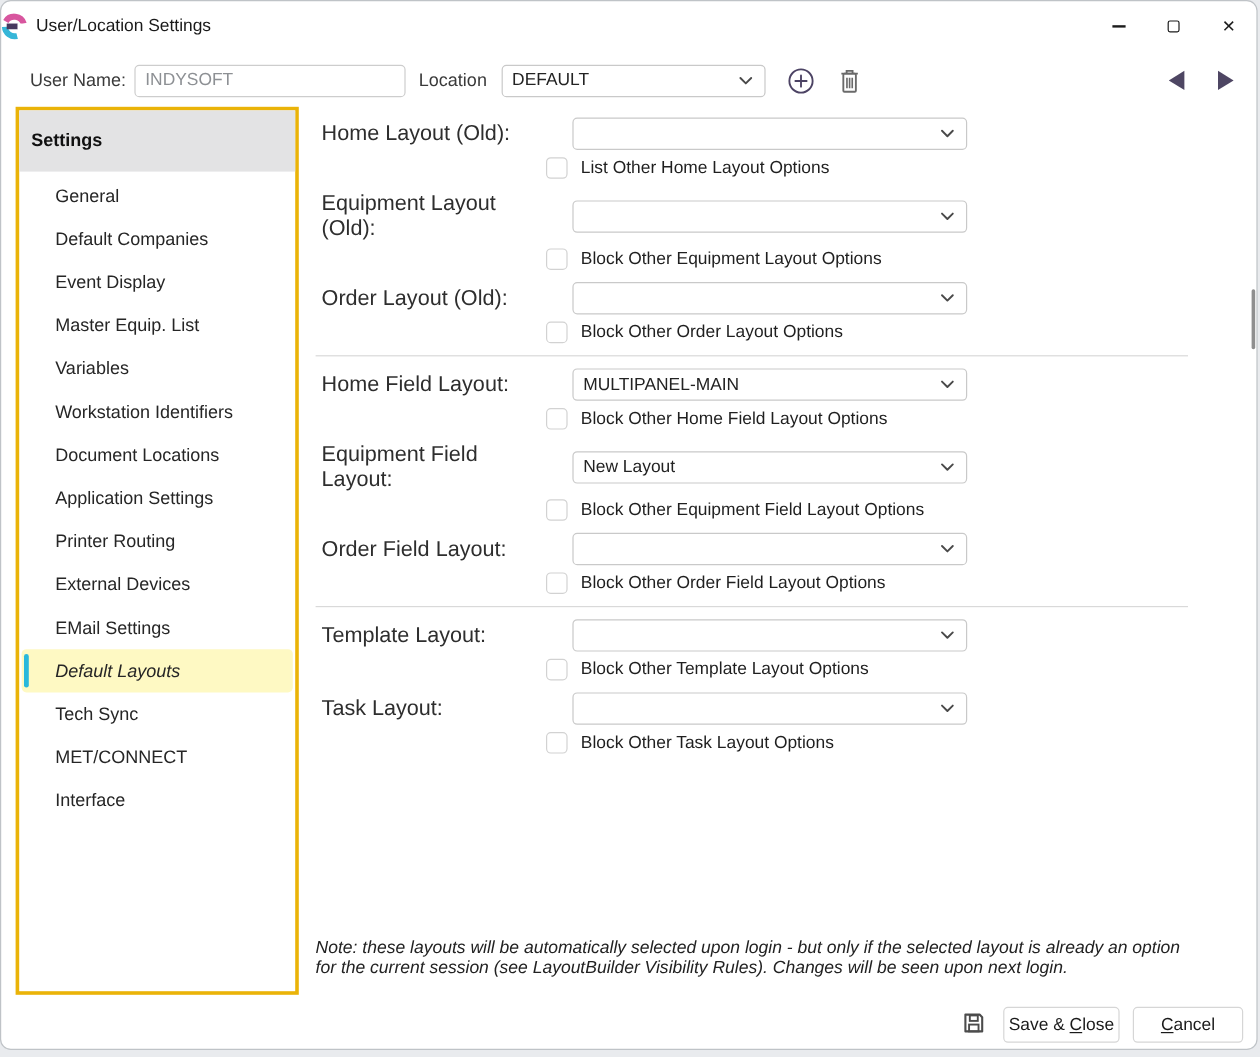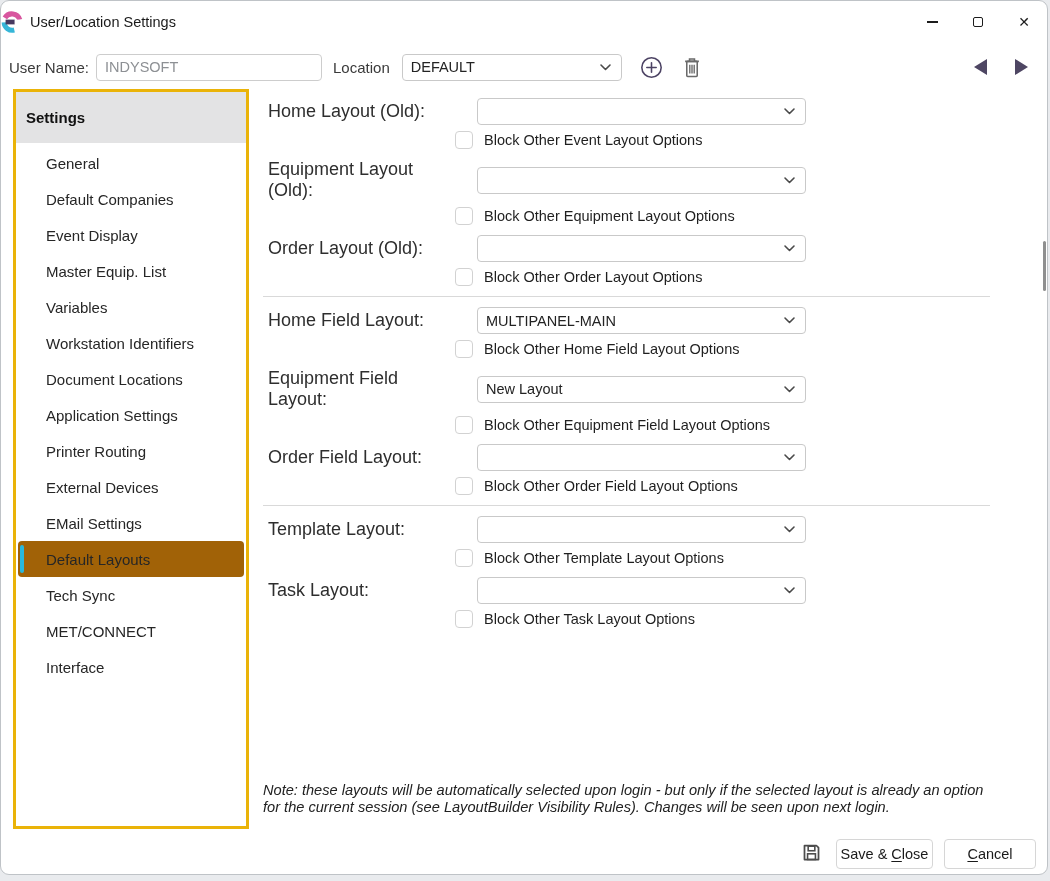--- a/index.html
+++ b/index.html
@@ -21,21 +21,21 @@
   .titlebar { height: 42px; display: flex; align-items: center; padding-left: 0; }
   .logo { width: 22px; height: 22px; margin-right: 7px; flex: 0 0 auto; }
   .title { font-size: 14.5px; color: #191919; }
   .win-controls { margin-left: auto; display: flex; height: 100%; }
   .ctrl { width: 46px; height: 100%; display: flex; align-items: center; justify-content: center; }
   .min-glyph { width: 11px; height: 1.4px; background: #1c1c1c; }
   .max-glyph { width: 10px; height: 10px; border: 1.4px solid #1c1c1c; border-radius: 2px; }
   .close-glyph { font-size: 14px; color: #1c1c1c; line-height: 1; }
   
   .toolbar { position: absolute; left: 0; top: 44px; width: 100%; height: 44px;
-             display: flex; align-items: center; padding-left: 8px; }
+             display: flex; align-items: center; padding-left: 24px; }
   .tb-label { font-size: 15px; color: #3a3a3a; }
   .tb-input {
     width: 226px; height: 27px; margin-left: 7px;
     border: 1px solid #cdcdcd; border-radius: 4px;
     padding: 0 8px; font-size: 14.5px; color: #8d9094;
     font-family: "Liberation Sans", sans-serif; background:#fff; outline:none;
   }
   .loc-label { margin-left: 11px; }
   .dropdown {
     height: 27px; border: 1px solid #c9c9c9; border-radius: 4px;
@@ -53,21 +53,21 @@
                  border-left: 13px solid #4e4663; margin-left: 28px; }
   
   .sidebar { position: absolute; left: 12px; top: 88px; width: 236px; height: 740px;
              background: #fff; border: 3px solid #eab308; }
   .sidebar-header { height: 51px; background: #e3e3e4; display: flex; align-items: center;
                     padding-left: 10px; font-weight: bold; font-size: 15px; color: #111; }
   .sidebar-list { padding-top: 2px; }
   .sidebar-item { height: 36px; display: flex; align-items: center; padding-left: 28px;
                   font-size: 15px; color: #262626; position: relative; margin: 0 2px;
                   border-radius: 4px; cursor: default; }
-  .sidebar-item.selected { background: #a16207; }
+  .sidebar-item.selected { background: #fef9c3; font-style: italic; }
   .accent-bar { position: absolute; left: 2px; top: 4px; bottom: 4px; width: 4px;
                 border-radius: 2px; background: #29b8dc; }
   
   .main { position: absolute; left: 262px; top: 88px; width: 727px; }
   .group { }
   .group:first-child { margin-top: 9px; }
   .field-block { margin-bottom: 9px; }
   .field-row { display: flex; align-items: center; }
   .field-label { width: 190px; padding-left: 5px; font-size: 18px; color: #2e2e2e; }
   .field-dropdown { width: 329px; margin-left: 24px; }
@@ -207,21 +207,21 @@
           <span class="field-label">Home Layout (Old):</span>
           <div class="dropdown field-dropdown">
             <span></span>
             <svg class="chev" width="13" height="9" viewBox="0 0 13 9">
                 <path d="M2 2 l4.5 4.5 L11 2" stroke="#4a4a4a" stroke-width="1.6" fill="none" stroke-linecap="round" stroke-linejoin="round"></path>
               </svg>
           </div>
         </div>
         <div class="check-row">
           <span class="checkbox"></span>
-          <span class="check-label">Block Other Event Layout Options</span>
+          <span class="check-label">List Other Home Layout Options</span>
         </div>
       </div>
       <div class="field-block">
         <div class="field-row">
           <span class="field-label">Equipment Layout (Old):</span>
           <div class="dropdown field-dropdown">
             <span></span>
             <svg class="chev" width="13" height="9" viewBox="0 0 13 9">
                 <path d="M2 2 l4.5 4.5 L11 2" stroke="#4a4a4a" stroke-width="1.6" fill="none" stroke-linecap="round" stroke-linejoin="round"></path>
               </svg>

